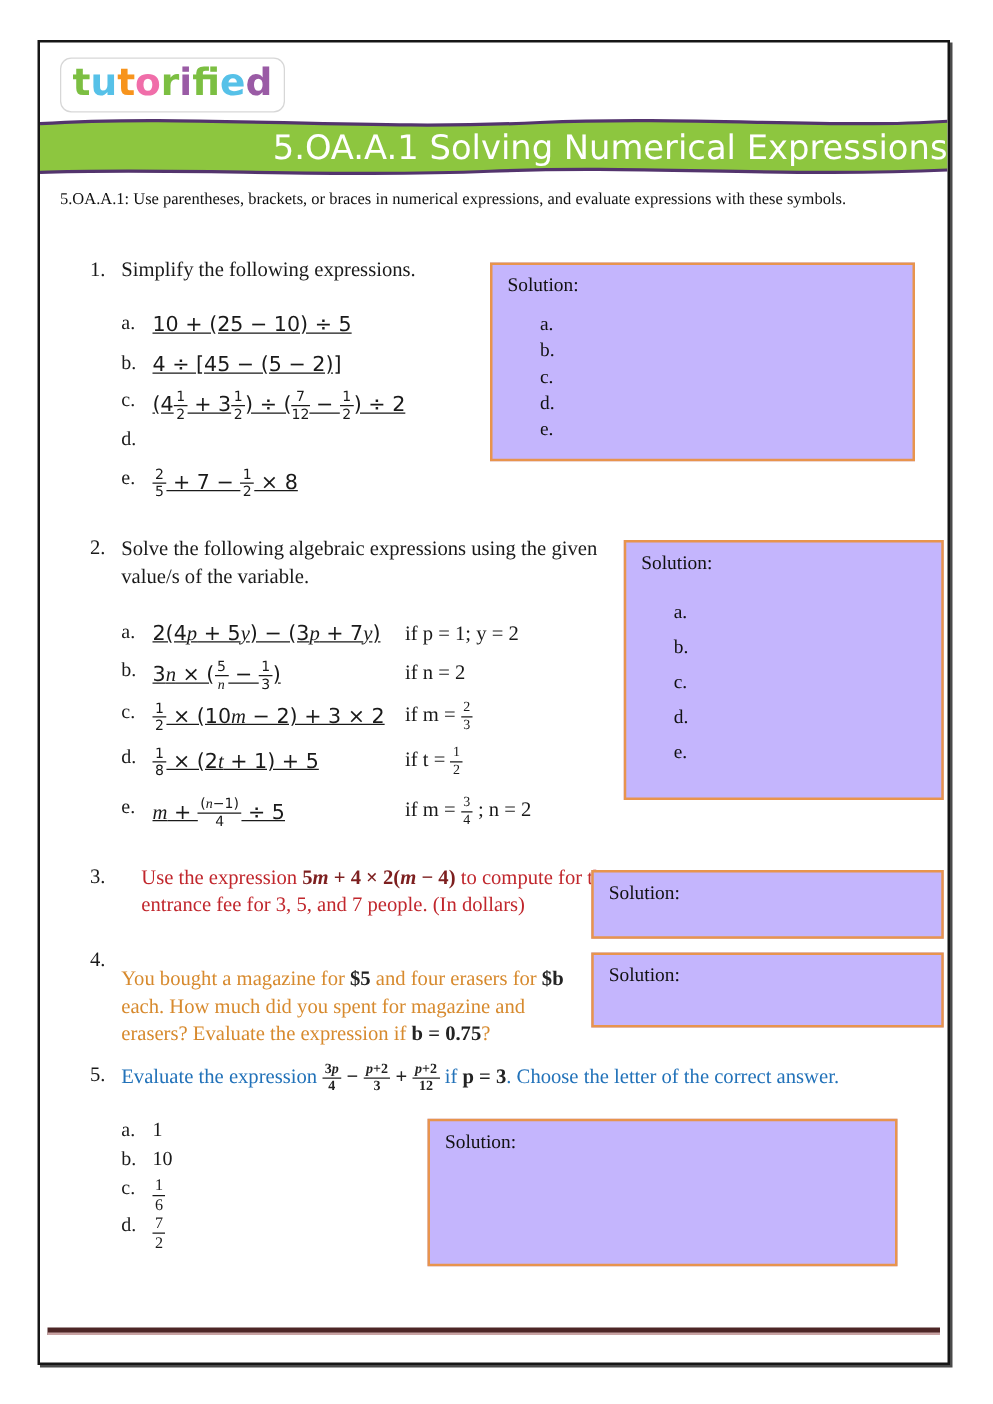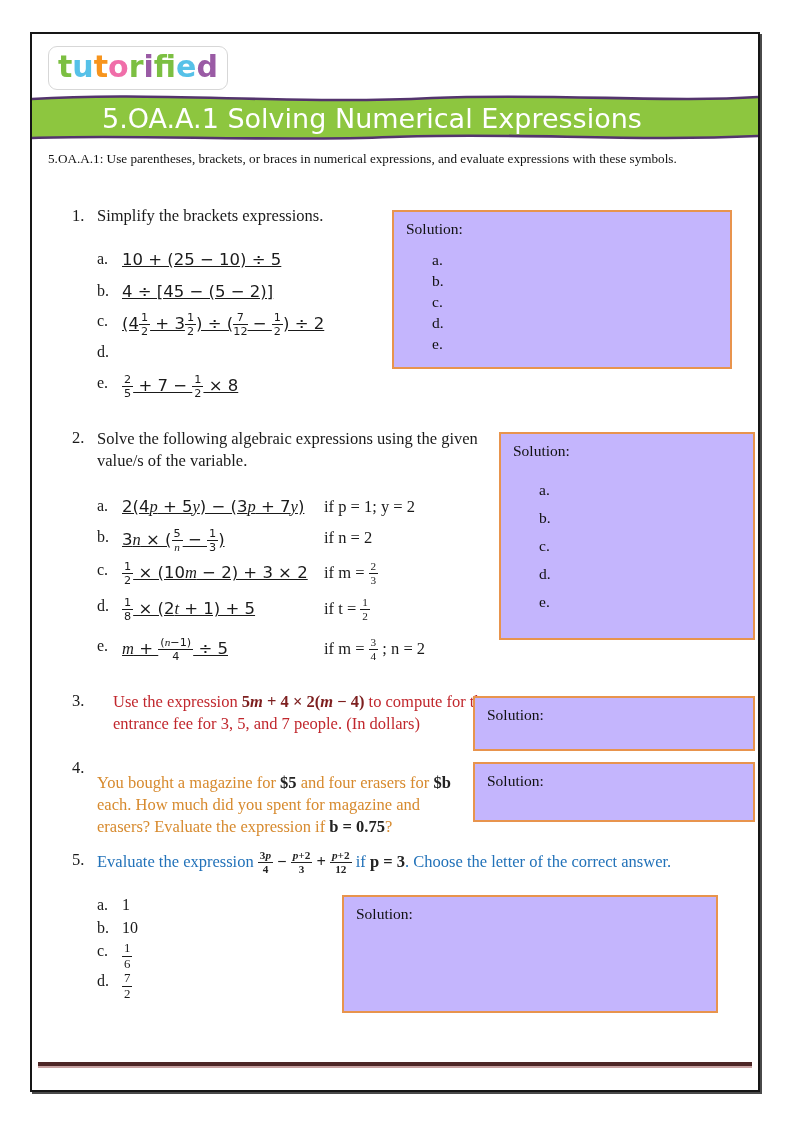--- a/index.html
+++ b/index.html
@@ -15,21 +15,21 @@
   .logo{
     position:absolute;left:16px;top:12px;padding:0 9px 2px 9px;
     border:1px solid #d7d7d7;border-radius:9px;background:#fff;
     font-family:"DejaVu Sans", sans-serif;font-weight:bold;font-size:30px;
     letter-spacing:0px;line-height:40px;
   }
   
   .banner{position:absolute;left:0;right:0;top:56px;height:56px;}
   .banner svg{position:absolute;left:0;top:0;width:100%;height:100%;}
   .banner .title{
-    position:absolute;left:0;right:0;top:13px;text-align:left;text-indent:70px;
+    position:absolute;left:0;right:0;top:13px;text-align:right;text-indent:70px;
     font-family:"DejaVu Sans", sans-serif;font-size:27px;color:#ffffff;
   }
   .standard{
     position:absolute;left:16px;top:117px;width:700px;font-size:13.2px;color:#111;
   }
   .qnum{position:absolute;left:40px;font-size:16.5px;}
   .qprompt{position:absolute;left:65px;font-size:16.5px;}
   .qrow{position:absolute;left:0;right:0;height:34px;}
   .qrow .lbl{position:absolute;left:65px;font-size:16px;}
   .qrow .val{position:absolute;left:90px;}
@@ -82,21 +82,21 @@
       <path d="M0,9 C120,1 260,15 400,8 C520,3 640,13 726,7 L726,46 C600,52 480,42 360,47 C240,52 100,44 0,48 Z" fill="#8DC63F"></path>
       <path d="M0,9 C120,1 260,15 400,8 C520,3 640,13 726,7" stroke="#53346D" stroke-width="2.6" fill="none"></path>
       <path d="M726,46 C600,52 480,42 360,47 C240,52 100,44 0,48" stroke="#53346D" stroke-width="2.6" fill="none"></path>
     </svg>
     <div class="title">5.OA.A.1 Solving Numerical Expressions</div>
   </div>
 
   <div class="standard">5.OA.A.1: Use parentheses, brackets, or braces in numerical expressions, and evaluate expressions with these symbols.</div>
 
   <span class="qnum" style="top:172px">1.</span>
-  <span class="qprompt" style="top:172px">Simplify the brackets expressions.</span>
+  <span class="qprompt" style="top:172px">Simplify the following expressions.</span>
 
   <div class="qrow" style="top:216px">
     <span class="lbl">a.</span>
     <span class="val expr">10 + (25 − 10) ÷ 5</span>
   </div>
   <div class="qrow" style="top:248px">
     <span class="lbl">b.</span>
     <span class="val expr">4 ÷ [45 − (5 − 2)]</span>
   </div>
   <div class="qrow" style="top:278px">

